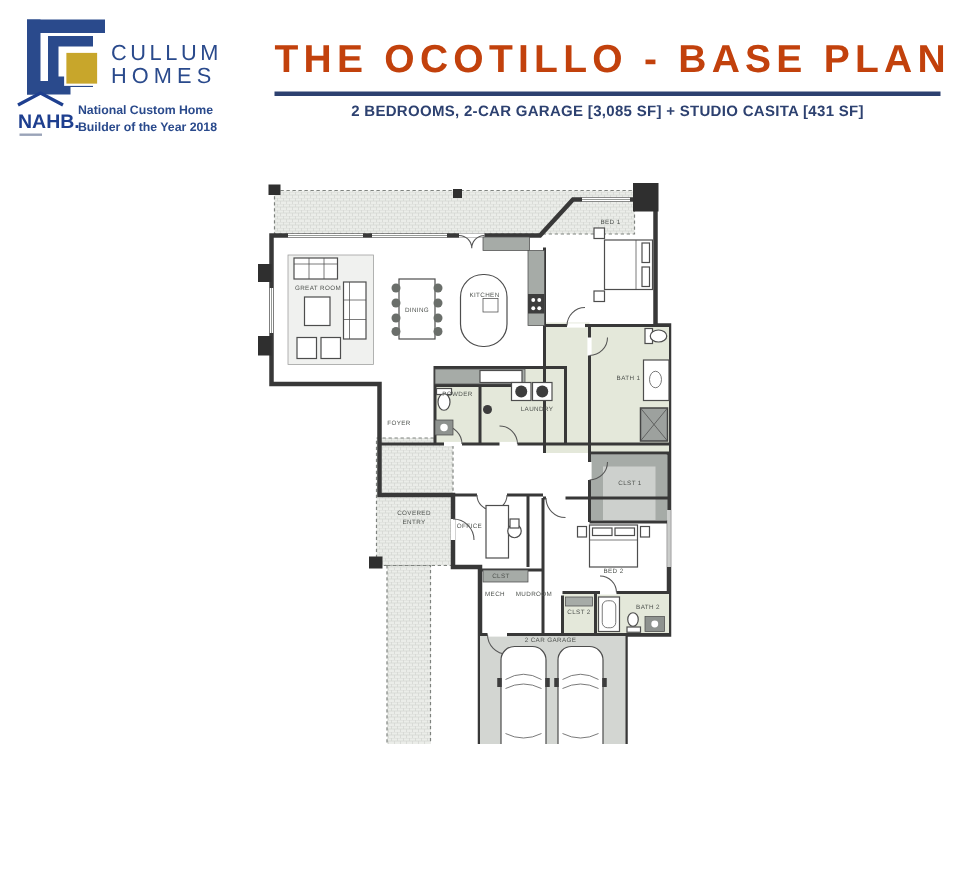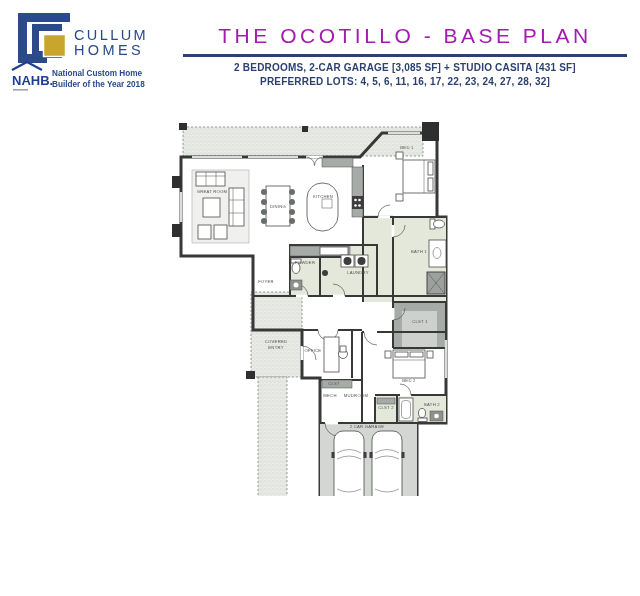--- a/index.html
+++ b/index.html
@@ -1,20 +1,20 @@
 <!DOCTYPE html>
 <html><head>
 <meta charset="utf-8">
 <style>
   html,body{margin:0;padding:0;background:#fff;}
   .page{position:relative;width:640px;height:496px;background:#ffffff;overflow:hidden;
         font-family:"Liberation Sans", sans-serif;}
   .logo-svg{position:absolute;left:8px;top:6px;}
   .title-block{position:absolute;left:183px;top:24px;width:444px;text-align:center;color:#2d4170;}
-  .main-title{font-size:21px;font-weight:400;letter-spacing:3.5px;color:#a21caf;
+  .main-title{font-size:26px;font-weight:700;letter-spacing:3.5px;color:#c2410c;
               padding-bottom:6px;border-bottom:3px solid #2d4170;white-space:nowrap;}
   .subtitle{margin-top:4px;font-size:10px;font-weight:bold;letter-spacing:0.2px;line-height:14px;color:#2d4170;}
   .plan-svg{position:absolute;left:0;top:0;}
   .room-label{font-family:"Liberation Sans",sans-serif;font-size:4.2px;fill:#4f534f;
               letter-spacing:0.25px;text-anchor:middle;}
   .wall{stroke:#383838;fill:none;}
   .furn{fill:#ffffff;stroke:#4d4d4d;stroke-width:0.8;}
   .furnline{stroke:#4d4d4d;stroke-width:0.5;fill:none;}
   .counter{fill:#a6aba7;stroke:#4d4d4d;stroke-width:0.5;}
   .fixture-dark{fill:#3d3d3d;}
@@ -49,21 +49,20 @@
       <rect x="5" y="83" width="15" height="1.6" fill="#9aa3b8"></rect>
     </g>
     <text x="44" y="70" font-size="8.2" font-weight="bold" fill="#2a4a8c">National Custom Home</text>
     <text x="44" y="81" font-size="8.2" font-weight="bold" fill="#2a4a8c">Builder of the Year 2018</text>
   </svg>
 
   <div class="title-block">
     <div class="main-title">THE OCOTILLO - BASE PLAN</div>
     <div class="subtitle">
       <div>2 BEDROOMS, 2-CAR GARAGE [3,085 SF] + STUDIO CASITA [431 SF]</div>
-      <div>PREFERRED LOTS: 4, 5, 6, 11, 16, 17, 22, 23, 24, 27, 28, 32]</div>
     </div>
   </div>
 
   <svg class="plan-svg" width="640" height="596" viewBox="0 0 640 596">
     <defs>
       <pattern id="pav" width="4" height="4" patternUnits="userSpaceOnUse">
         <rect width="4" height="4" fill="#ebede9"></rect>
         <path d="M0 0H4M0 2H4M1 0V2M3 2V4" stroke="#d3d6d1" stroke-width="0.5"></path>
       </pattern>
     </defs>

